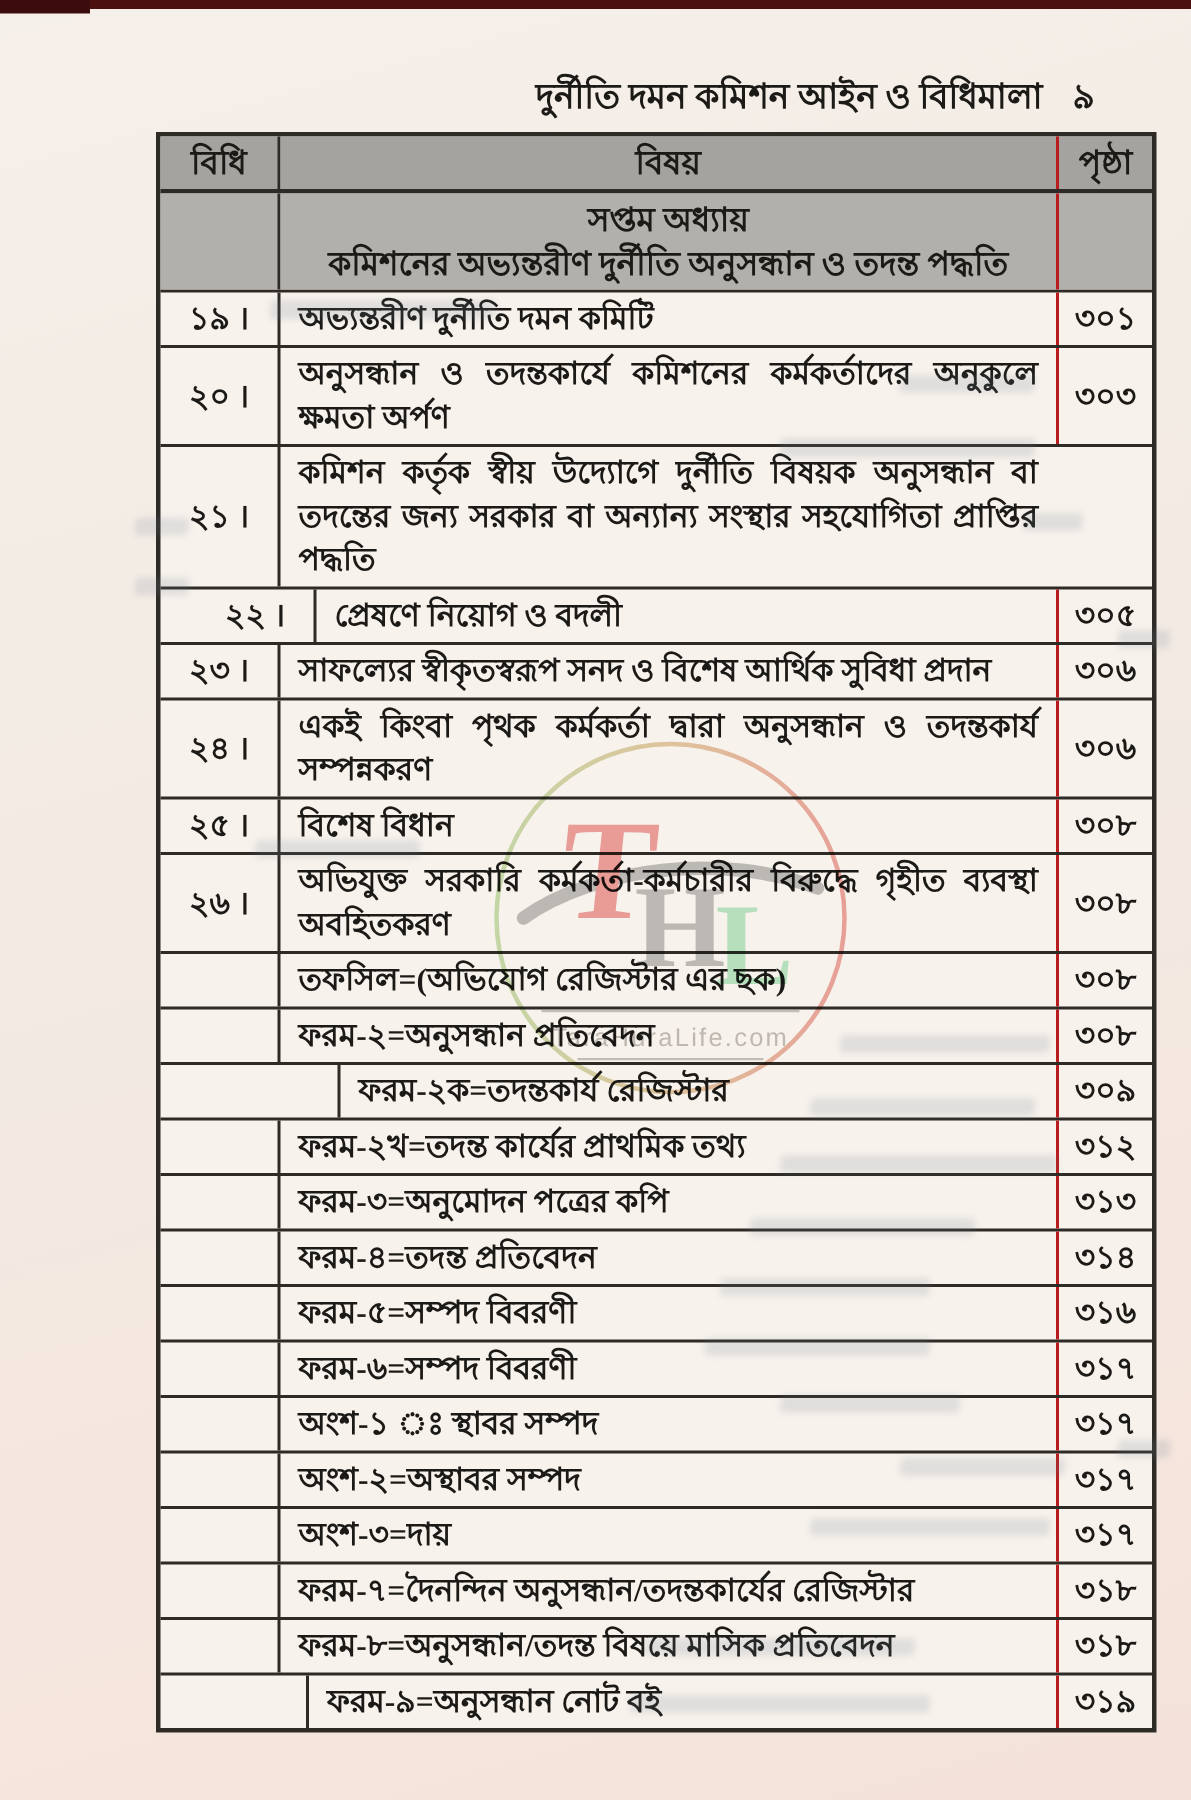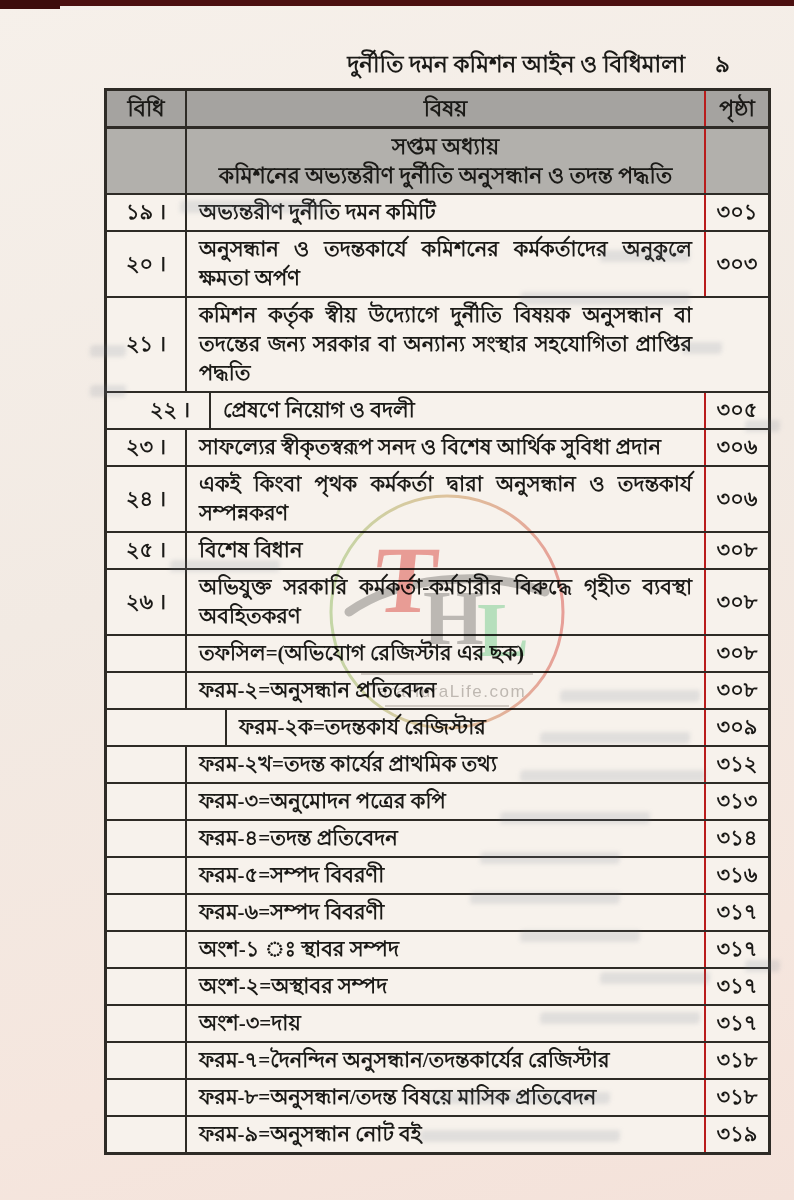--- a/index.html
+++ b/index.html
@@ -7,33 +7,33 @@
     width:794px;height:1200px;position:relative;overflow:hidden;
     background:linear-gradient(165deg,#f6f0ea 0%,#f2eae3 45%,#f5e6de 80%,#f4e2da 100%);
     font-family:"Liberation Serif","DejaVu Serif",serif;
     color:#1b1a17;
   }
   .top-strip{position:absolute;top:0;left:0;width:794px;height:6px;background:#4c1010;}
   .top-strip::before{content:"";position:absolute;left:0;top:0;width:60px;height:9px;background:#3c0c0c;}
 
   .running-header{
     position:absolute;top:46px;left:0;width:730px;height:30px;
-    display:flex;justify-content:flex-end;align-items:baseline;gap:30px;
+    display:flex;justify-content:flex-end;align-items:baseline;gap:20px;
     font-size:23px;font-weight:bold;
   }
 
   .toc-table{
     position:absolute;left:64px;top:88px;width:667px;
     border:3px solid #2e2b26;box-sizing:border-box;background:#f7f2ec;margin-left:40px;
   }
   .trow{
     display:grid;grid-template-columns:80px 1fr 64px;
     border-bottom:2px solid #2e2b26;box-sizing:border-box;
   }
-  .trow:last-child{border-bottom:none;}
+  .trow:last-child{border-bottom:none;padding-left:19px;}
   .cell{
     padding:3px 12px;box-sizing:border-box;
     font-size:21px;line-height:29px;font-weight:bold;
     display:flex;flex-direction:column;justify-content:center;
   }
   .col-rule{border-right:2px solid #2e2b26;text-align:center;align-items:center;padding:3px 4px;}
   .col-page{border-left:2px solid #b91c1c;text-align:center;align-items:center;padding:3px 2px;}
   .col-subject{text-align:justify;}
   .header .cell{background:#a5a3a0;text-align:center;align-items:center;font-size:22px;}
   .header{border-bottom:3px solid #2e2b26;}

